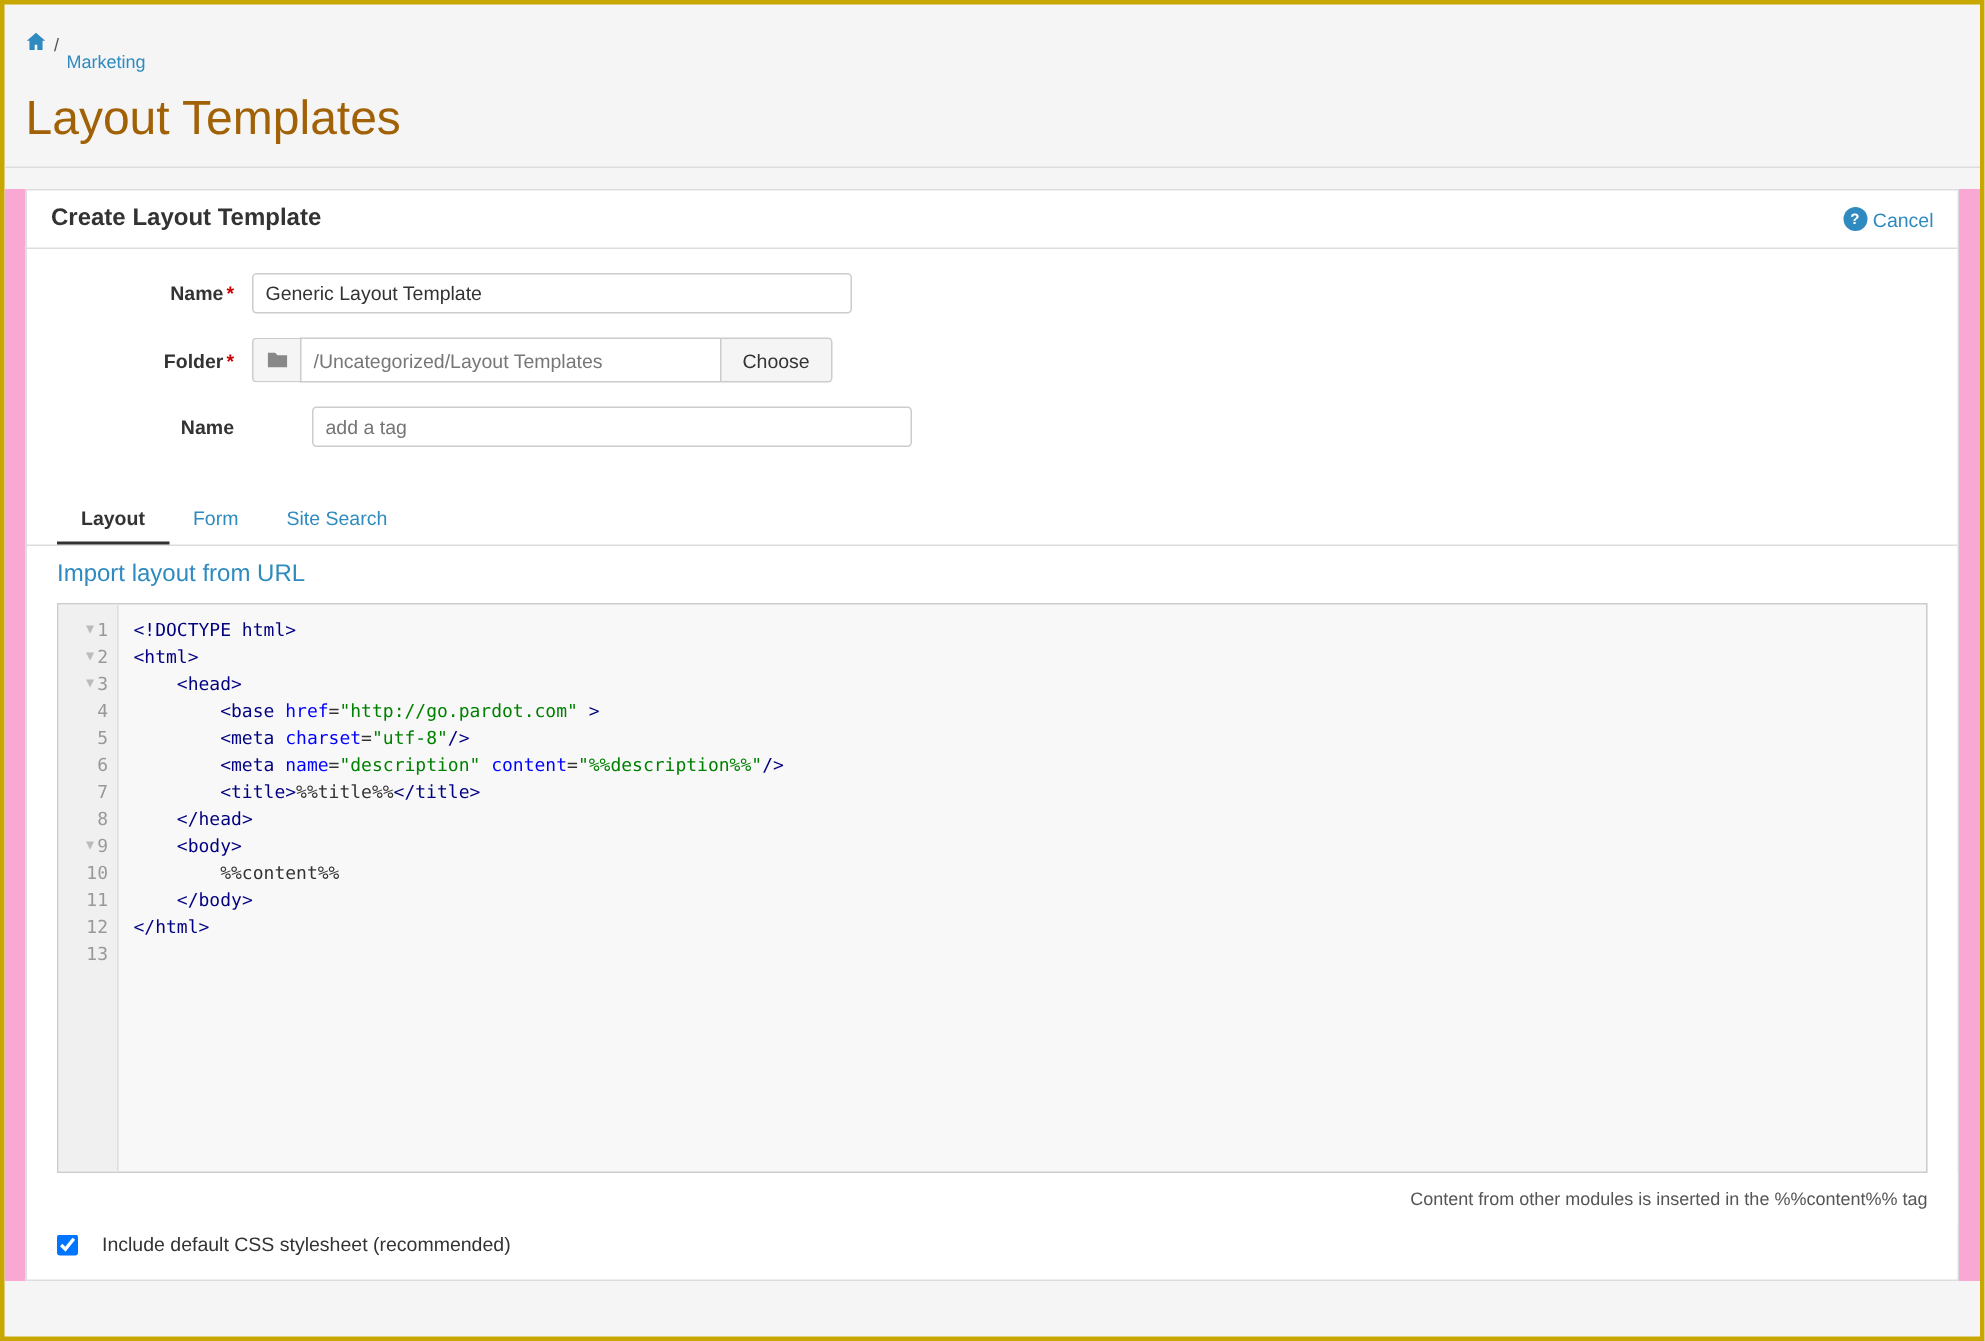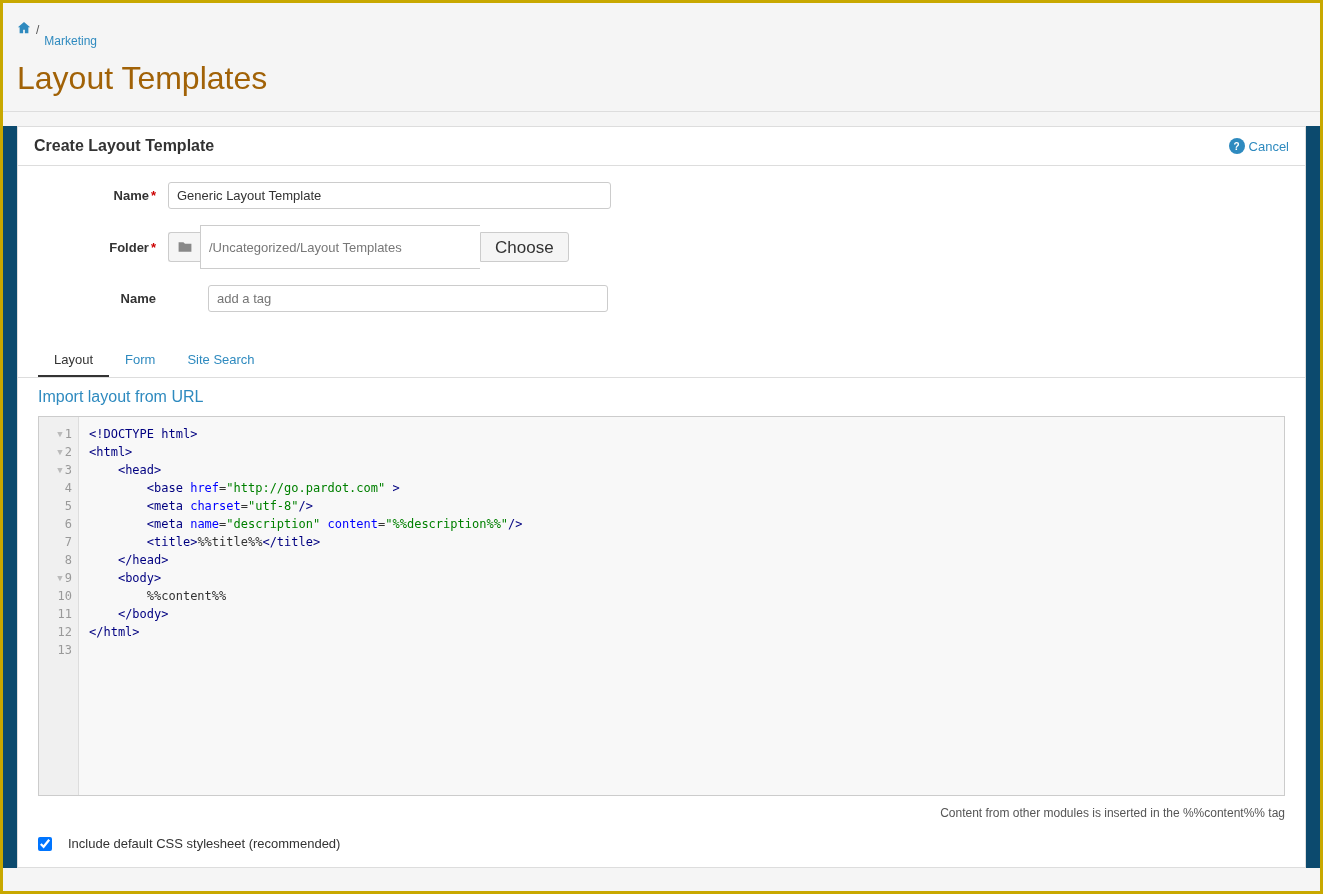--- a/index.html
+++ b/index.html
@@ -25,21 +25,21 @@
     }
     .page-title {
       font-size: 32px;
       font-weight: 300;
       color: #a16207;
       padding: 4px 14px 14px 14px;
       border-bottom: 1px solid #ddd;
     }
     .main-content {
       padding: 0;
-      background: #0c4a6e;
+      background: #f9a8d4;
     }
     .form-panel {
       background: #fff;
       border: 1px solid #ddd;
       margin: 14px;
       padding: 0;
     }
     .form-panel-header {
       display: flex;
       justify-content: space-between;
@@ -87,21 +87,21 @@
       font-weight: bold;
       font-size: 13px;
       color: #333;
       flex-shrink: 0;
     }
     .required-star {
       color: #c00;
       margin-left: 2px;
     }
     .form-input {
-      width: 443px;
+      width: 400px;
       padding: 5px 8px;
       border: 1px solid #ccc;
       border-radius: 3px;
       font-size: 13px;
       color: #333;
       outline: none;
     }
     .folder-input-group {
       display: flex;
       align-items: center;
@@ -121,28 +121,28 @@
       font-size: 14px;
     }
     .folder-text-input {
       width: 280px;
       padding: 5px 8px;
       border: 1px solid #ccc;
       border-right: none;
       font-size: 13px;
       color: #777;
       outline: none;
-      height: 44px;
+      height: 30px;
     }
     .choose-btn {
       padding: 5px 14px;
       border: 1px solid #ccc;
       border-radius: 0 3px 3px 0;
       background: #f5f5f5;
-      font-size: 17px;
+      font-size: 13px;
       color: #333;
       cursor: pointer;
       height: 30px;
     }
     .tags-input {
       width: 400px;
       padding: 5px 8px;
       border: 1px solid #ccc;
       border-radius: 3px;
       font-size: 13px;
@@ -160,21 +160,21 @@
       padding: 8px 16px;
       font-size: 13px;
       cursor: pointer;
       border-bottom: 2px solid transparent;
       color: #2e8abf;
       text-decoration: none;
     }
     .tab.active {
       color: #333;
       border-bottom: 2px solid #333;
-      font-weight: normal;
+      font-weight: bold;
     }
     .layout-section {
       padding: 10px 20px 0 20px;
     }
     .import-link {
       color: #2e8abf;
       text-decoration: none;
       font-size: 16px;
     }
     .code-editor {

